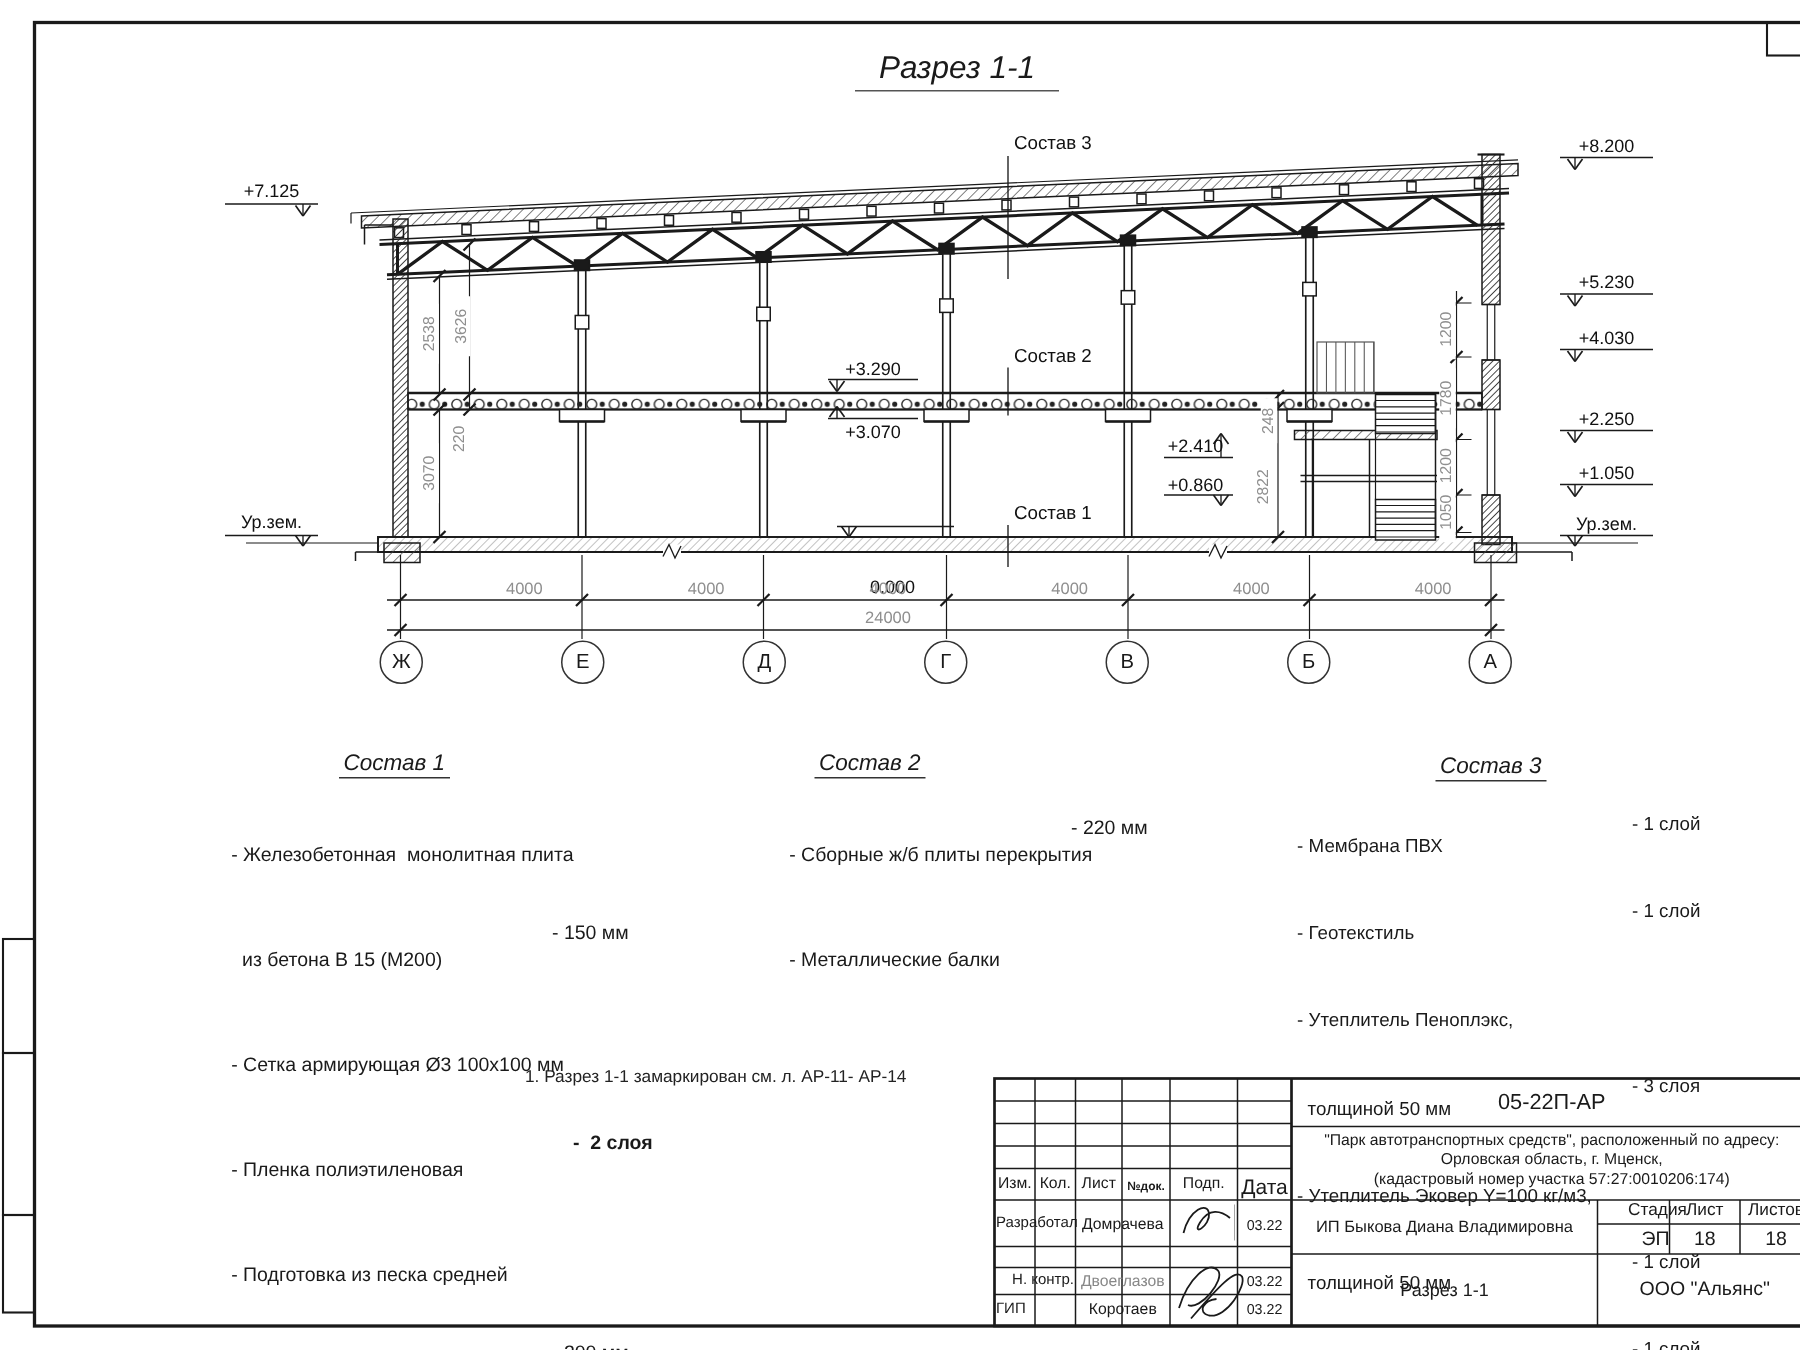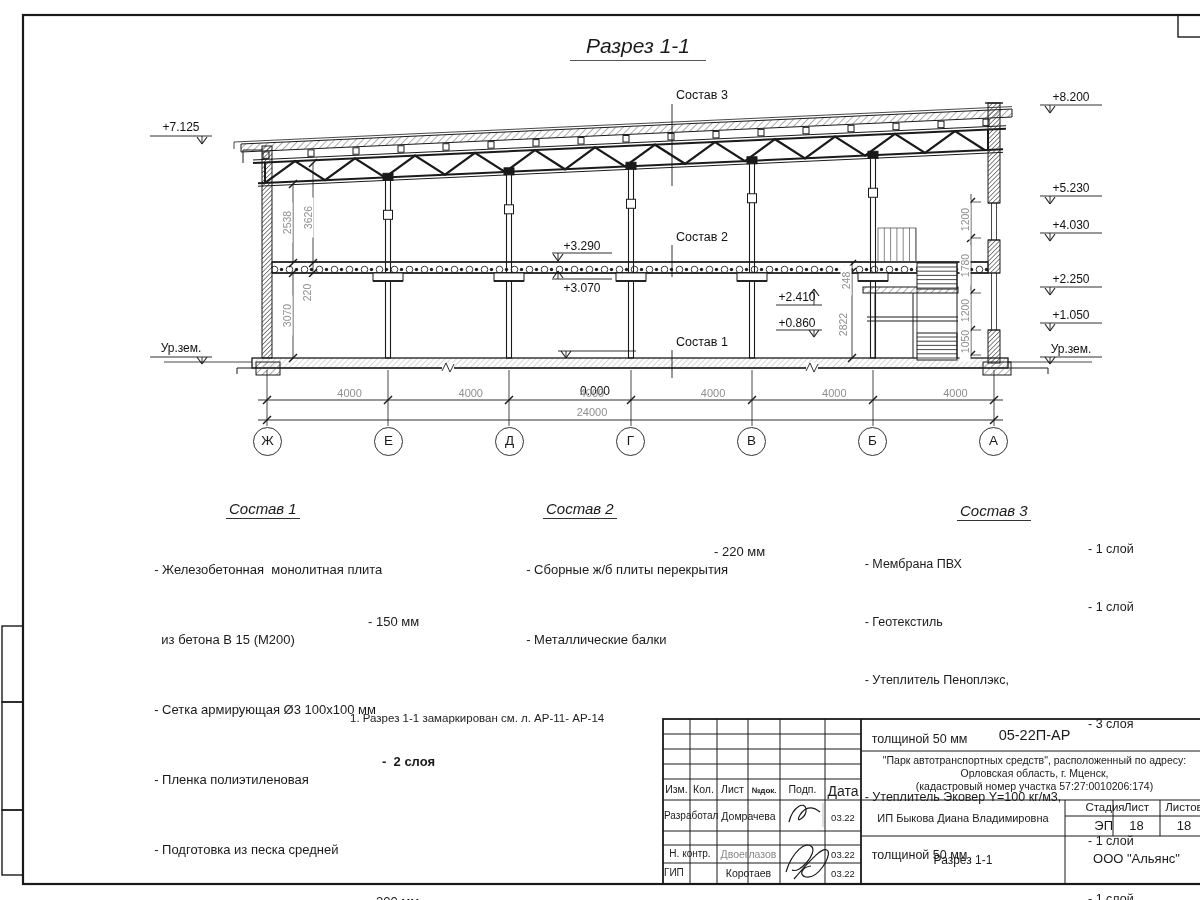--- a/index.html
+++ b/index.html
@@ -446,21 +446,21 @@
   <div class="tbt" style="left:690px;top:783px;width:27px;font-size:10.5px;">Кол.</div>
   <div class="tbt" style="left:717px;top:783px;width:31px;font-size:10.5px;">Лист</div>
   <div class="tbt" style="left:748px;top:786px;width:32px;font-size:8px;font-weight:bold;">№док.</div>
   <div class="tbt" style="left:780px;top:783px;width:45px;font-size:10.5px;">Подп.</div>
   <div class="tbt" style="left:825px;top:783px;width:36px;font-size:14px;">Дата</div>
 
   <div class="tbt tb-small" style="left:664px;top:810px;width:52px;text-align:left;">Разработал</div>
   <div class="tbt tb-name" style="left:717px;top:810px;width:63px;">Домрачева</div>
   <div class="tbt tb-date" style="left:825px;top:812px;width:36px;">03.22</div>
 
-  <div class="tbt tb-small" style="left:664px;top:848px;width:52px;text-align:center;">Н. контр.</div>
+  <div class="tbt tb-small" style="left:664px;top:848px;width:52px;text-align:right;">Н. контр.</div>
   <div class="tbt tb-name" style="left:717px;top:848px;width:63px;color:#888;">Двоеглазов</div>
   <div class="tbt tb-date" style="left:825px;top:849px;width:36px;">03.22</div>
 
   <div class="tbt tb-small" style="left:664px;top:867px;width:52px;text-align:left;">ГИП</div>
   <div class="tbt tb-name" style="left:717px;top:867px;width:63px;">Коротаев</div>
   <div class="tbt tb-date" style="left:825px;top:868px;width:36px;">03.22</div>
 
   <div class="tbt" style="left:861px;top:727px;width:347px;font-size:14.5px;">05-22П-АР</div>
   <div class="tbt" style="left:863px;top:754px;width:343px;font-size:10.5px;">"Парк автотранспортных средств",  расположенный по адресу:</div>
   <div class="tbt" style="left:863px;top:767px;width:343px;font-size:10.5px;">Орловская область, г. Мценск,</div>

